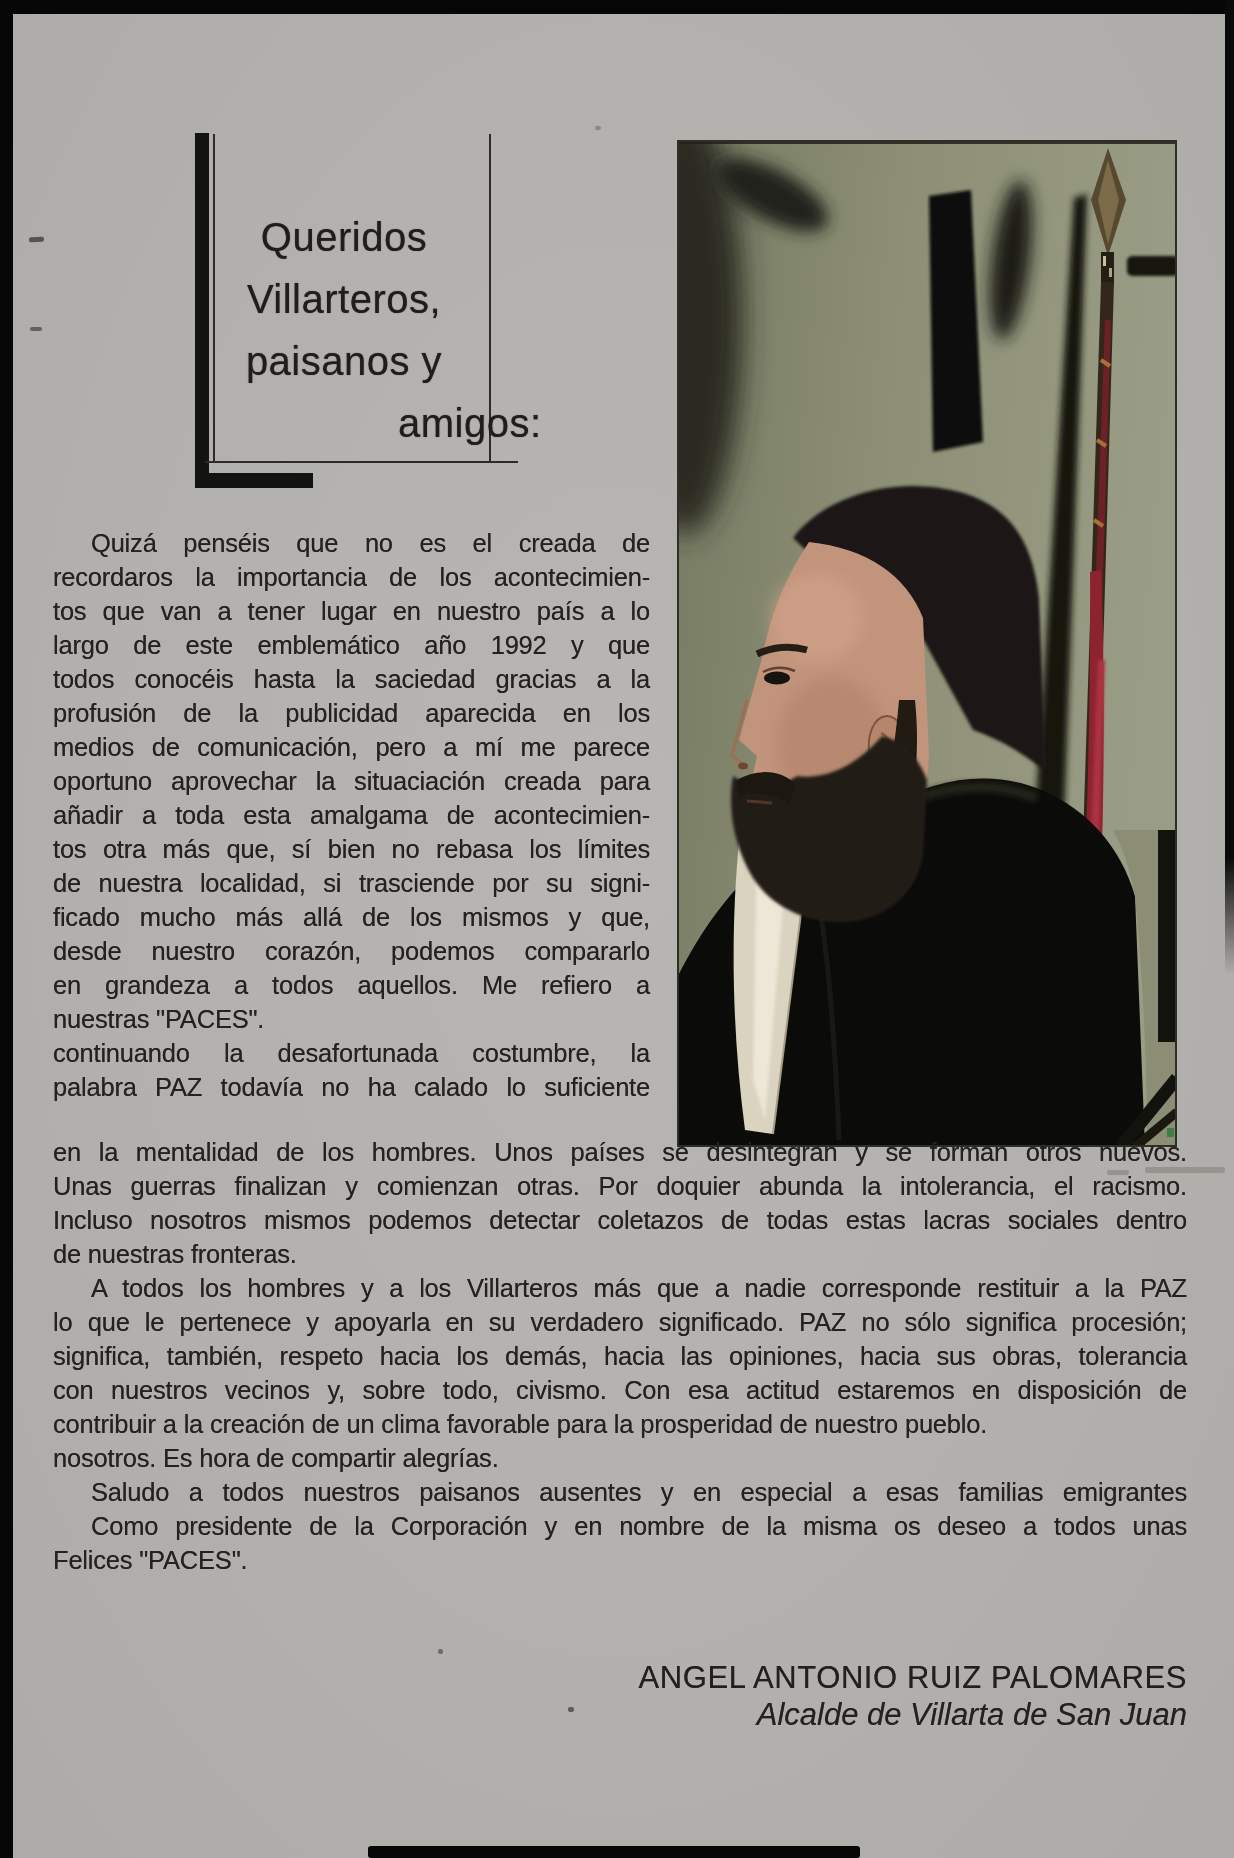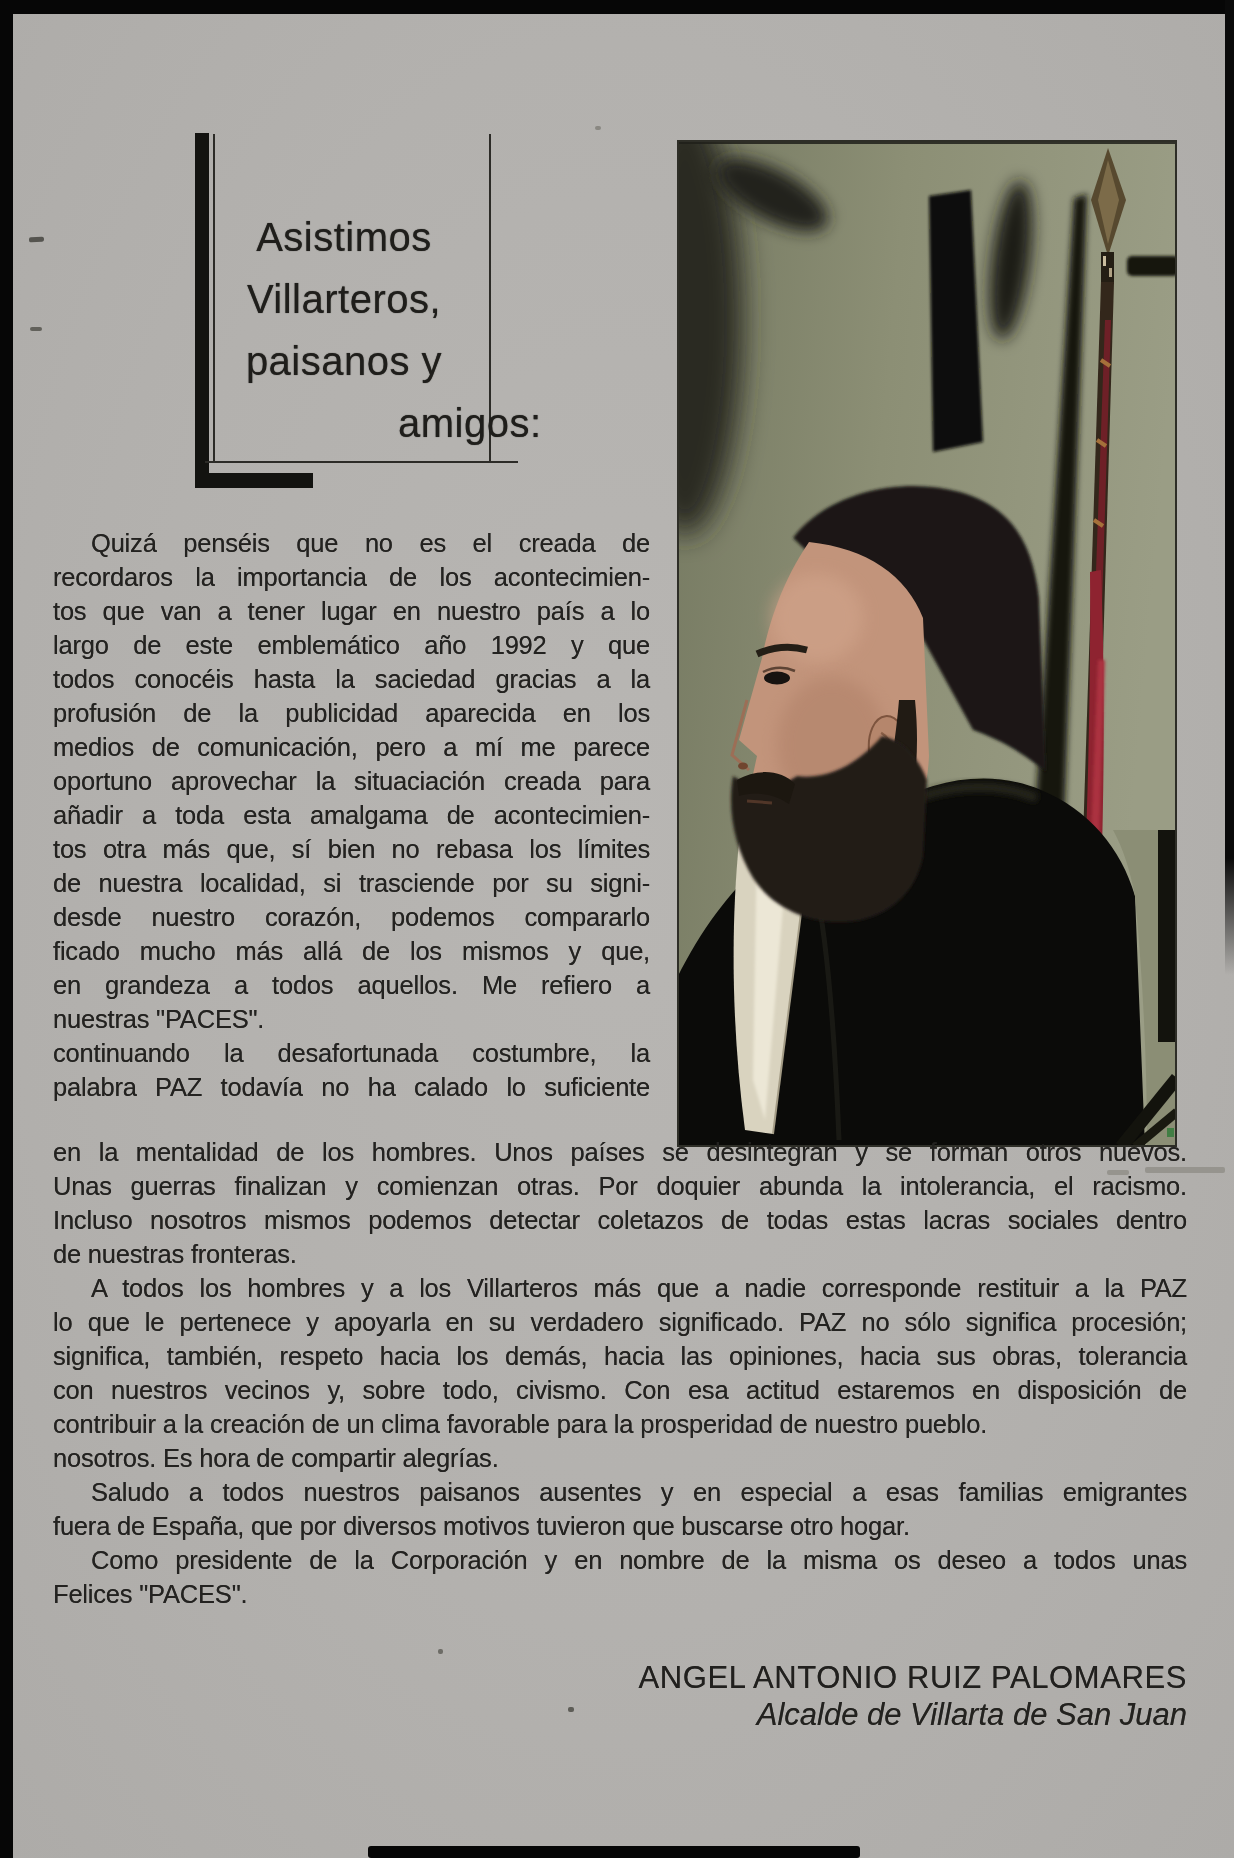--- a/index.html
+++ b/index.html
@@ -77,21 +77,21 @@
   <div class="dash" style="left:1107px;top:1170px;width:22px;height:5px;"></div>
   <div class="dash" style="left:1145px;top:1167px;width:80px;height:6px;"></div>
 
   <div class="bar" style="left:195px;top:133px;width:14px;height:341px;"></div>
   <div class="bar" style="left:195px;top:473px;width:118px;height:15px;"></div>
   <div class="thin" style="left:213px;top:134px;width:2px;height:329px;"></div>
   <div class="thin" style="left:489px;top:134px;width:2px;height:329px;"></div>
   <div class="thin" style="left:205px;top:461px;width:313px;height:2px;"></div>
 
   <div id="title-text">
-      <div class="tline">Asistimos</div>
+      <div class="tline">Queridos</div>
       <div class="tline">Villarteros,</div>
       <div class="tline">paisanos y</div>
       <div class="tline shift">amigos:</div>
     </div>
 
   <div id="photo">
     <svg viewBox="0 0 500 1007" width="500" height="1007" xmlns="http://www.w3.org/2000/svg">
       <defs>
         <linearGradient id="wallg" x1="0" y1="0" x2="1" y2="0.18">
           <stop offset="0" stop-color="#767a62"></stop>
@@ -180,41 +180,40 @@
       <div class="tline">recordaros la importancia de los acontecimien-</div>
       <div class="tline">tos que van a tener lugar en nuestro país a lo</div>
       <div class="tline">largo de este emblemático año 1992 y que</div>
       <div class="tline">todos conocéis hasta la saciedad gracias a la</div>
       <div class="tline">profusión de la publicidad aparecida en los</div>
       <div class="tline">medios de comunicación, pero a mí me parece</div>
       <div class="tline">oportuno aprovechar la situaciación creada para</div>
       <div class="tline">añadir a toda esta amalgama de acontecimien-</div>
       <div class="tline">tos otra más que, sí bien no rebasa los límites</div>
       <div class="tline">de nuestra localidad, si trasciende por su signi-</div>
+      <div class="tline">ficado mucho más allá de los mismos y que,</div>
       <div class="tline">desde nuestro corazón, podemos compararlo</div>
-      <div class="tline">ficado mucho más allá de los mismos y que,</div>
       <div class="tline">en grandeza a todos aquellos. Me refiero a</div>
       <div class="tline end">nuestras "PACES".</div>
       <div class="tline">continuando la desafortunada costumbre, la</div>
       <div class="tline">palabra PAZ todavía no ha calado lo suficiente</div>
     </div>
 
   <div id="body-text" class="textblock">
       <div class="tline">en la mentalidad de los hombres. Unos países se desintegran y se forman otros nuevos.</div>
       <div class="tline">Unas guerras finalizan y comienzan otras. Por doquier abunda la intolerancia, el racismo.</div>
       <div class="tline">Incluso nosotros mismos podemos detectar coletazos de todas estas lacras sociales dentro</div>
       <div class="tline end">de nuestras fronteras.</div>
       <div class="tline ind">A todos los hombres y a los Villarteros más que a nadie corresponde restituir a la PAZ</div>
       <div class="tline">lo que le pertenece y apoyarla en su verdadero significado. PAZ no sólo significa procesión;</div>
       <div class="tline">significa, también, respeto hacia los demás, hacia las opiniones, hacia sus obras, tolerancia</div>
       <div class="tline">con nuestros vecinos y, sobre todo, civismo. Con esa actitud estaremos en disposición de</div>
       <div class="tline end">contribuir a la creación de un clima favorable para la prosperidad de nuestro pueblo.</div>
       <div class="tline end">nosotros. Es hora de compartir alegrías.</div>
       <div class="tline ind">Saludo a todos nuestros paisanos ausentes y en especial a esas familias emigrantes</div>
-      <div class="tline end">fuera de España, que por diversos motivos tuvieron que buscarse otro hogar.</div>
       <div class="tline ind">Como presidente de la Corporación y en nombre de la misma os deseo a todos unas</div>
       <div class="tline end">Felices "PACES".</div>
     </div>
 
   <div id="sig-name">ANGEL ANTONIO RUIZ PALOMARES</div>
   <div id="sig-role">Alcalde de Villarta de San Juan</div>
 
 </div>
 
 </body></html>

